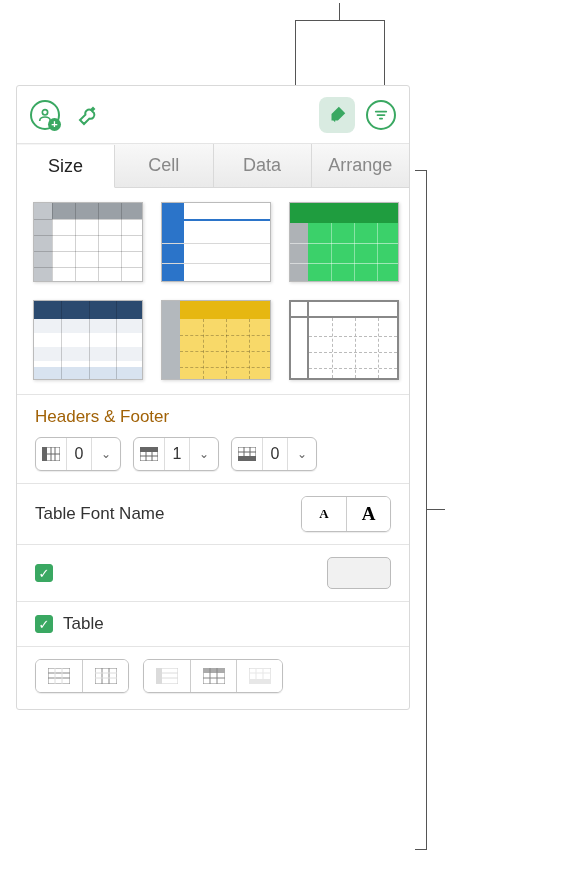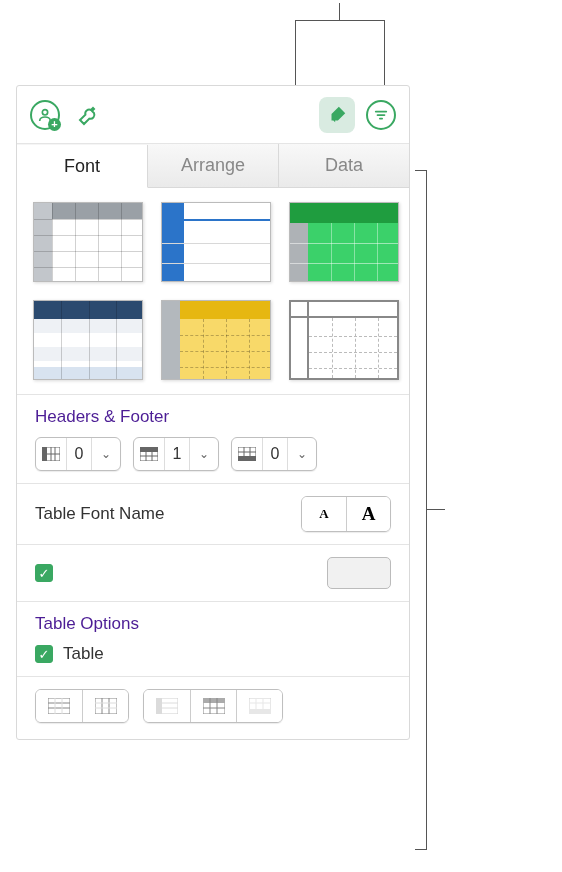--- a/index.html
+++ b/index.html
@@ -120,21 +120,21 @@
   .preset .hrow { position:absolute; left:0; top:0; right:0; height:16px; }
   .preset .hcol { position:absolute; left:0; top:0; bottom:0; width:18px; }
   .preset .hline{position:absolute;left:0;right:0;height:1px;background:rgba(0,0,0,0.18);}
   .preset .vline{position:absolute;top:0;bottom:0;width:1px;background:rgba(0,0,0,0.18);}
 
   
   .section {
     padding: 12px 18px;
     border-top:1px solid #e4e4e4;
   }
-  .section-title { font-size:17px; color:#4c1d95; margin-bottom:10px;}
+  .section-title { font-size:17px; color:#a16207; margin-bottom:10px;}
   .row { display:flex; align-items:center; gap:10px; }
 
   .stepper-group { display:flex; gap:12px; }
   .stepper {
     display:flex; align-items:center;
     border:1px solid #bfbfbf; border-radius:6px;
     height:34px; overflow:hidden;
     box-shadow: 0 1px 1px rgba(0,0,0,0.08);
   }
   .stepper .icon-cell{
@@ -235,23 +235,24 @@
         <svg width="14" height="14" viewBox="0 0 24 24" stroke="#3aa862" stroke-width="3" stroke-linecap="round">
           <line x1="3" y1="6" x2="21" y2="6"></line>
             <line x1="6" y1="12" x2="18" y2="12"></line>
             <line x1="10" y1="18" x2="14" y2="18"></line>
         </svg>
       </div>
     </div>
   </div>
 
   <div class="tabs">
-    <div class="tab active">Font</div>
+    <div class="tab active">Size</div>
+    <div class="tab">Cell</div>
+    <div class="tab">Data</div>
     <div class="tab">Arrange</div>
-    <div class="tab">Data</div>
   </div>
 
   <div class="presets">
 
     <div class="preset">
       <div class="hrow" style="background:#9aa0a6"></div>
       <div class="hcol" style="background:#c2c6cb"></div>
       <div class="hline" style="top:16px"></div>
         <div class="hline" style="top:32px"></div>
         <div class="hline" style="top:48px"></div>
@@ -372,21 +373,20 @@
 
   <div class="section">
     <div class="row">
       <span class="checkbox checked">✓</span>
       <div style="flex:1"></div>
       <div class="swatch"></div>
     </div>
   </div>
 
   <div class="section">
-    <div class="section-title">Table Options</div>
     <div class="row">
       <span class="checkbox checked">✓</span>
       <span class="label">Table</span>
     </div>
   </div>
 
   <div class="section" style="padding-bottom:16px">
     <div class="grid-btn-group">
       <div class="grid-seg">
         <button class="grid-btn">

